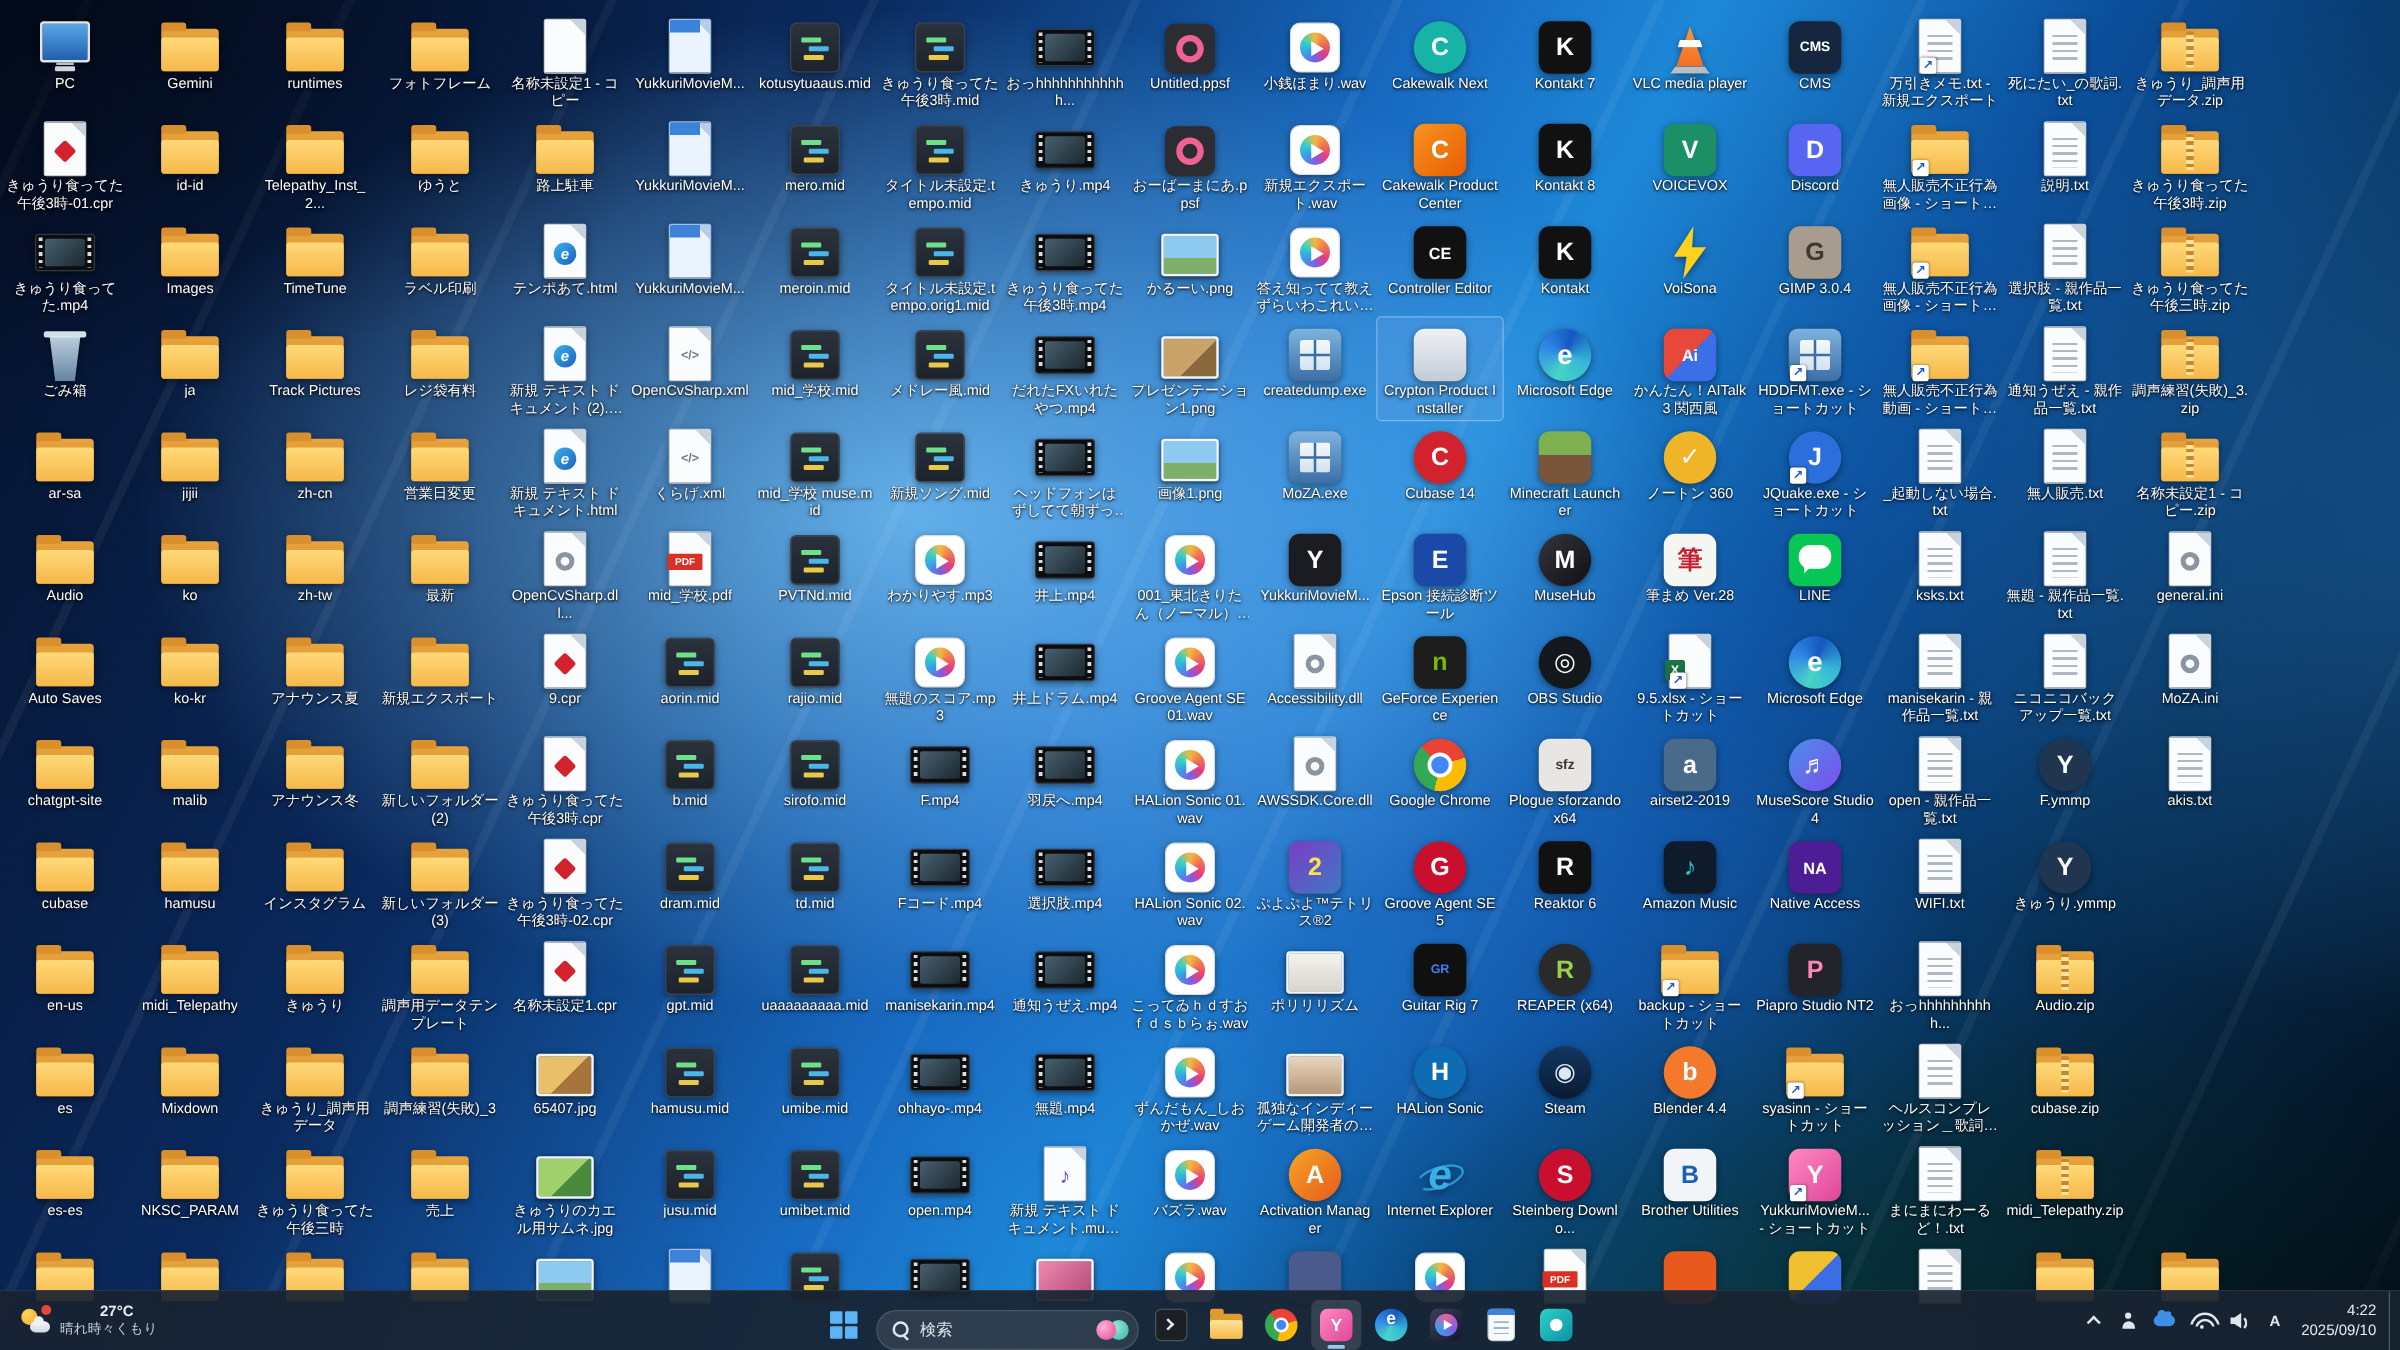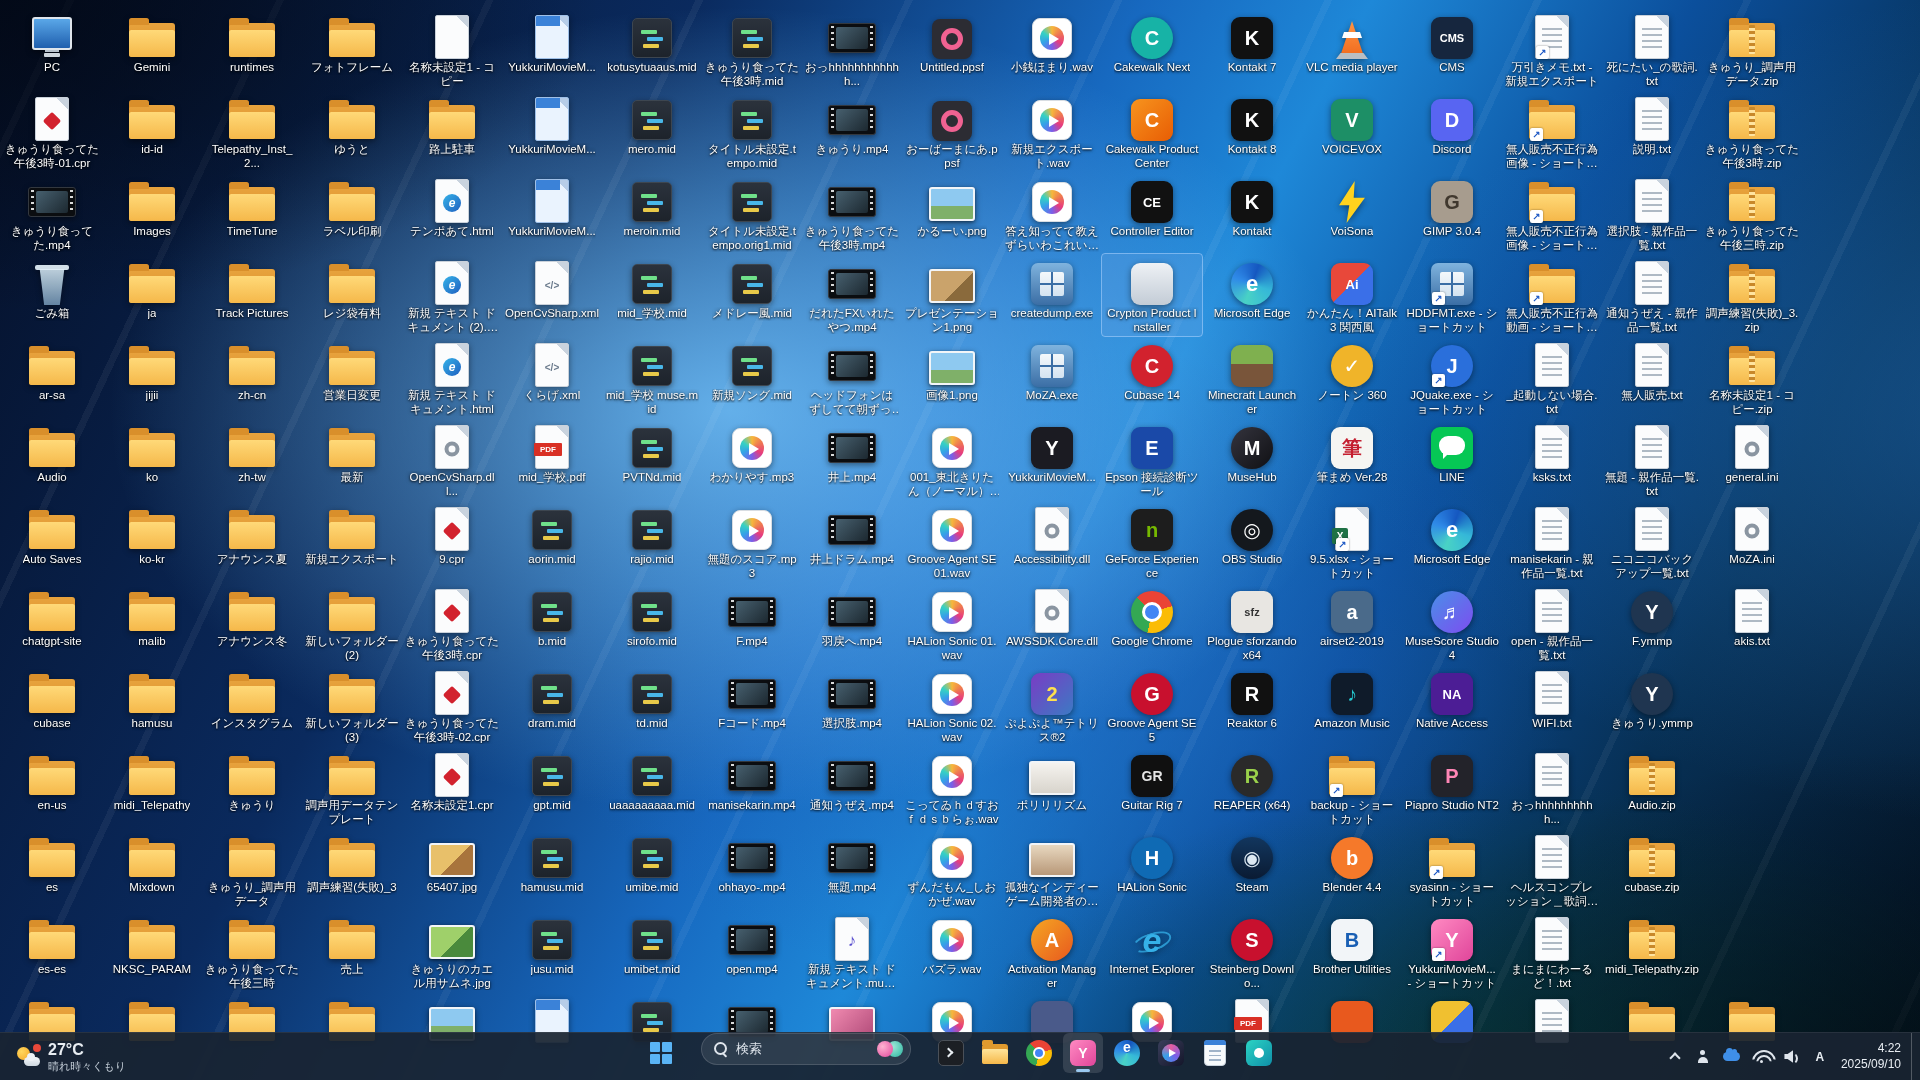--- a/index.html
+++ b/index.html
@@ -133,23 +133,23 @@
     background:rgba(25,36,50,.93);border-top:1px solid rgba(255,255,255,.07);color:#e8edf2;font-size:12px;}
   .tb-left{position:absolute;left:6px;top:0;bottom:0;display:flex;align-items:center;gap:8px;padding:0 10px;border-radius:6px;}
   .wicon{position:relative;width:24px;height:24px;display:block;}
   .wicon .sun{position:absolute;left:1px;top:2px;width:13px;height:13px;border-radius:50%;
     background:radial-gradient(circle at 35% 35%,#ffd75e,#f5a623);}
   .wicon .cloudp{position:absolute;right:0;bottom:3px;width:16px;height:9px;border-radius:5px;
     background:linear-gradient(#f4f7fa,#cfd8e0);}
   .wicon .cloudp::before{content:"";position:absolute;left:3px;top:-4px;width:8px;height:8px;border-radius:50%;background:#eef2f6;}
   .wicon .badge{position:absolute;right:-1px;top:-1px;width:8px;height:8px;border-radius:50%;background:#e8483a;}
   .wtxt{display:flex;flex-direction:column;line-height:1.25;}
-  .wtemp{font-size:16px;font-weight:700;}
+  .wtemp{font-size:12px;font-weight:700;margin-left:32px;}
   .wcond{font-size:11px;color:#c2ccd6;}
-  .tb-center{margin:0 auto;display:flex;align-items:flex-start;gap:20px;height:100%;}
+  .tb-center{margin:0 auto;display:flex;align-items:flex-end;gap:6px;height:100%;}
   .tbbtn{width:40px;height:40px;border-radius:6px;display:flex;align-items:center;justify-content:center;position:relative;}
   .tbbtn.active{background:rgba(255,255,255,.12);}
   .tbbtn.active::after{content:"";position:absolute;bottom:1px;left:50%;transform:translateX(-50%);
     width:14px;height:3px;border-radius:2px;background:#9ac9f0;}
   .startic{width:22px;height:22px;display:grid;grid-template-columns:10px 10px;grid-template-rows:10px 10px;gap:2px;}
   .startic b{background:#5ab4f5;border-radius:1px;}
   .searchbox{width:210px;height:32px;border-radius:16px;background:rgba(255,255,255,.09);
     border:1px solid rgba(255,255,255,.14);display:flex;align-items:center;gap:8px;padding:0 7px 0 12px;}
   .mag{position:relative;width:14px;height:14px;display:block;}
   .mag::before{content:"";position:absolute;left:0;top:0;width:9px;height:9px;border:2px solid #dfe5ec;border-radius:50%;}
@@ -1516,21 +1516,21 @@
     </div>
     <div class="cell" title="ポリリリズム">
       <div class="icw">
         <span class="ic img" style="background:linear-gradient(#f5f3ef,#d8d4cc)"></span>
       </div>
       <div class="lbl">ポリリリズム</div>
     </div>
     <div class="cell" title="Guitar Rig 7">
       <div class="icw">
         <span class="ic appq" style="background:#101010">
-          <b class="ag" style="color:#e5e5e5;font-size:14px">GR</b>
+          <b class="ag" style="color:#3b82f6;font-size:10px">GR</b>
         </span>
       </div>
       <div class="lbl">Guitar Rig 7</div>
     </div>
     <div class="cell" title="REAPER (x64)">
       <div class="icw">
         <span class="ic appc" style="background:#2a2a2a">
           <b class="ag" style="color:#9ad14b;font-size:20px">R</b>
         </span>
       </div>

